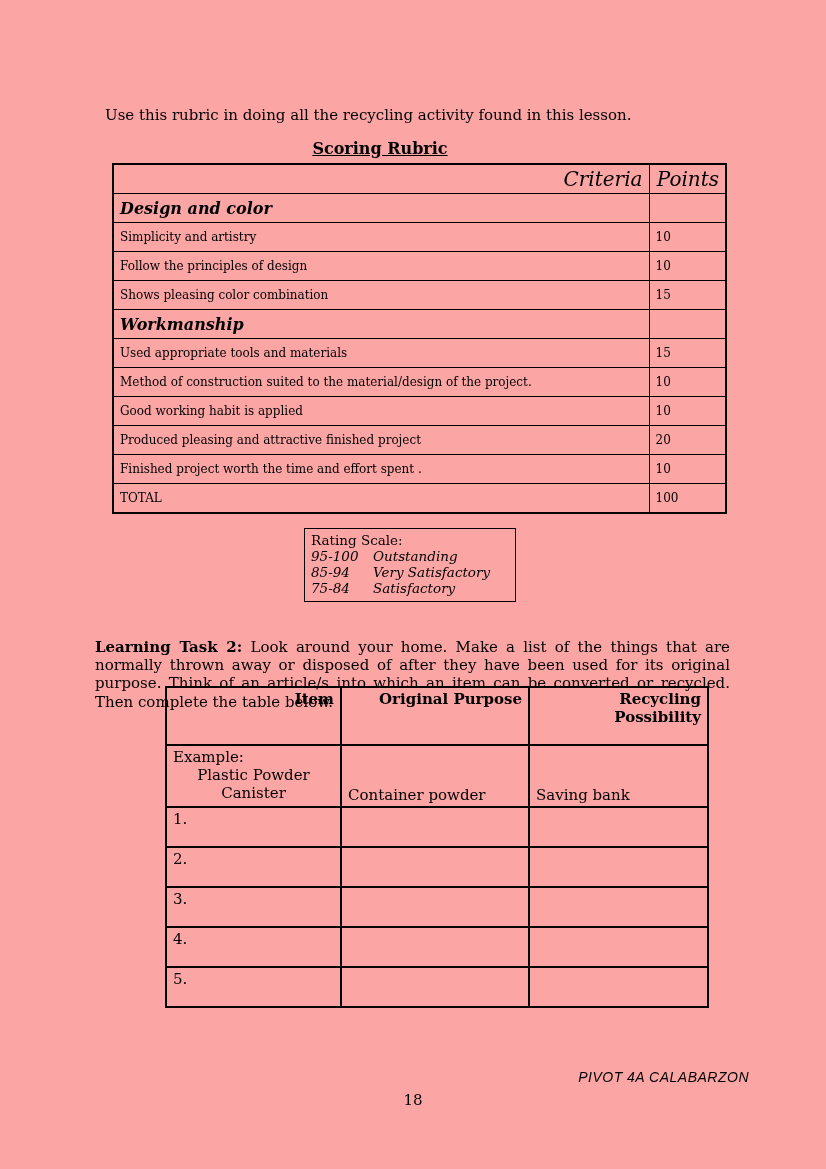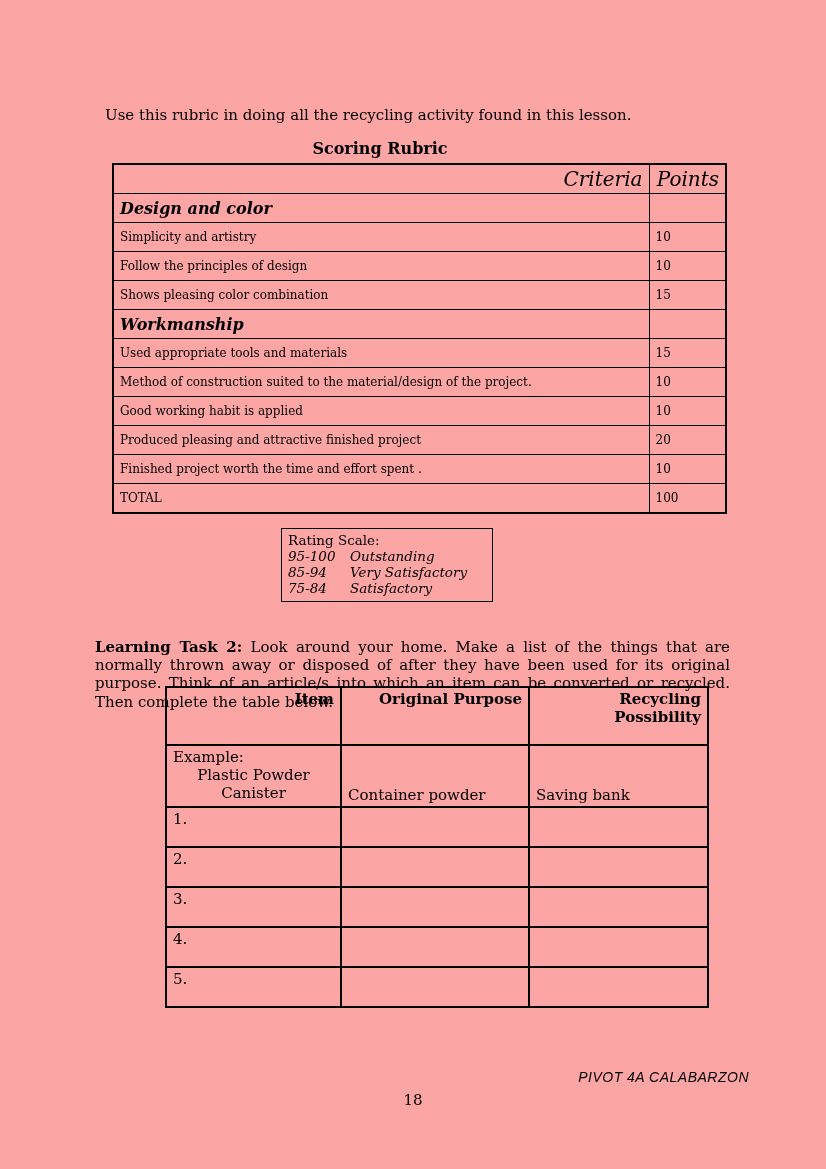--- a/index.html
+++ b/index.html
@@ -20,20 +20,21 @@
     font-size: 15px;
     line-height: 19px;
   }
   .rubric-title {
     position: absolute;
     left: 112px; top: 139px;
     width: 536px;
     text-align: center;
     font-size: 16px;
     font-weight: bold;
+    text-decoration: underline;
   }
   table { border-collapse: collapse; }
   .rubric-table {
     position: absolute;
     left: 112px; top: 163px;
     width: 613px;
     border: 2px solid #000;
     table-layout: fixed;
   }
   .rubric-table td {
@@ -52,21 +53,21 @@
     font-style: italic;
     font-size: 20px;
   }
   .rubric-table td.section {
     font-weight: bold;
     font-style: italic;
     font-size: 16px;
   }
   .rating-box {
     position: absolute;
-    left: 281px; top: 528px;
+    left: 304px; top: 528px;
     width: 212px;
     border: 1.5px solid #000;
     font-size: 13.5px;
     line-height: 16px;
     padding: 3px 0 5px 6px;
     box-sizing: border-box;
   }
   .rating-row { display: flex; font-style: italic; }
   .rating-range { width: 62px; flex: 0 0 62px; }
   .task-para {

